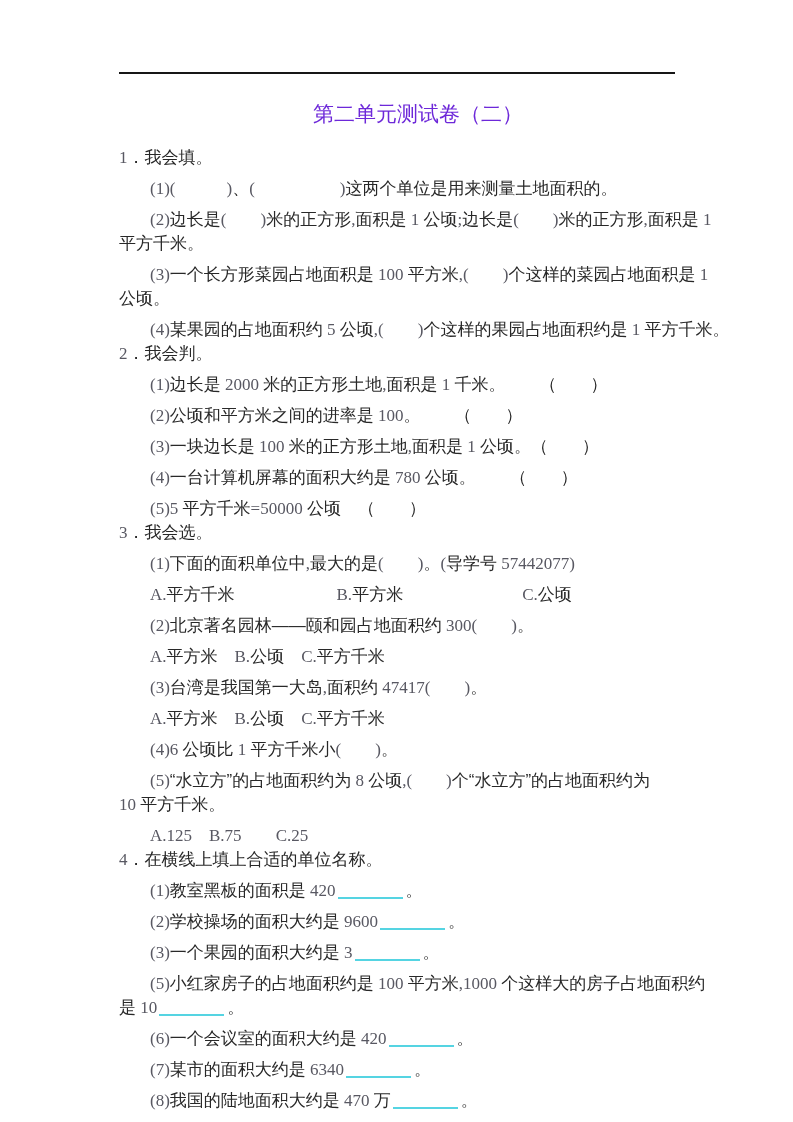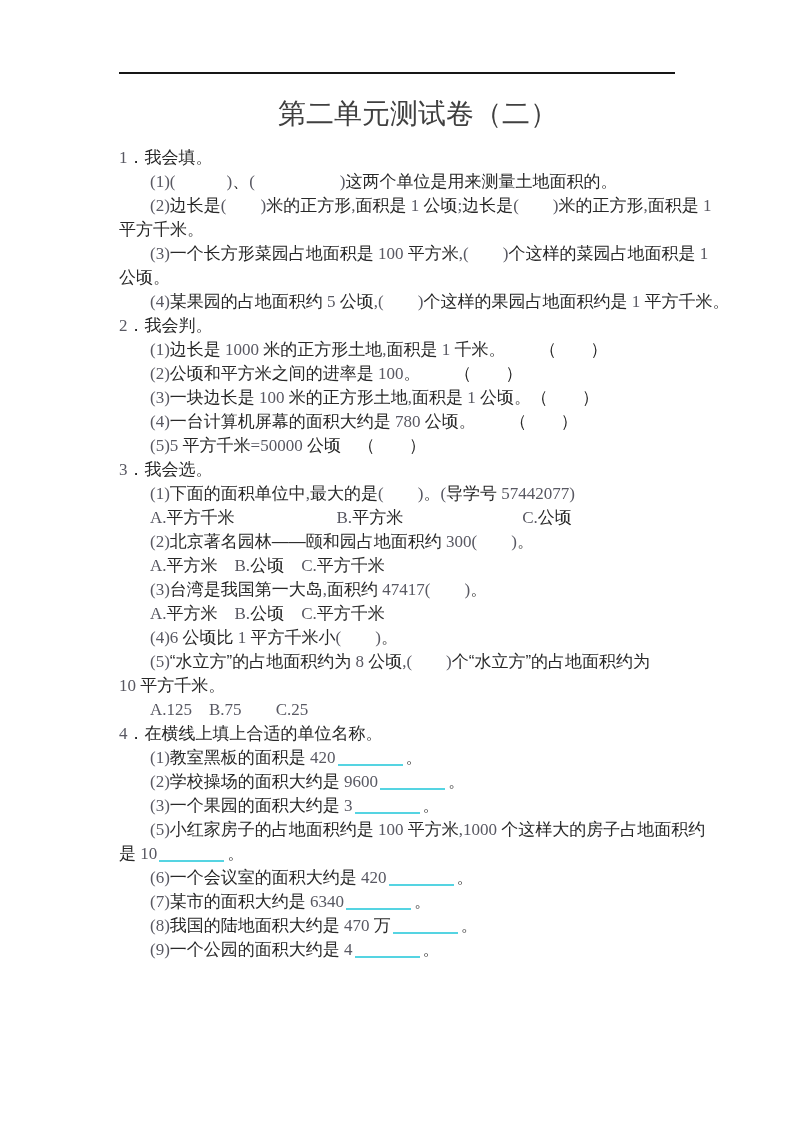--- a/index.html
+++ b/index.html
@@ -12,32 +12,32 @@
     overflow:hidden;
   }
   .rule{
     position:absolute;left:119px;top:72px;
     width:556px;height:2px;background:#161616;
   }
   .title{
     position:absolute;left:119px;top:99px;width:598px;
     text-align:center;
     font-family:"Liberation Serif","DejaVu Serif",serif;
-    font-size:28px;line-height:30px;color:#404040;
+    font-size:21px;line-height:30px;color:#6d28d9;
     white-space:nowrap;
   }
   .content{
     position:absolute;left:119px;top:146px;width:560px;
   }
   .line{
     height:24px;line-height:24px;
     font-size:17px;color:#282828;
     white-space:nowrap;
   }
-  .ind{padding-left:31px;}
+  .ind{padding-left:31px;margin-top:7px;}
   .ascii{
     font-family:"Liberation Serif","DejaVu Serif",serif;
     color:#585862;
   }
   .blank{
     display:inline-block;
     width:65px;height:15px;
     border-bottom:2px solid #55d4e2;
     vertical-align:-3px;
     margin:0 3px 0 2px;
@@ -56,21 +56,21 @@
 
     <div class="line mixed"><span class="ascii">1</span>．我会填。</div>
     <div class="line ind mixed"><span class="ascii">(1)(</span>　　　<span class="ascii">)</span>、<span class="ascii">(</span>　　　　　<span class="ascii">)</span>这两个单位是用来测量土地面积的。</div>
     <div class="line ind mixed"><span class="ascii">(2)</span>边长是<span class="ascii">(</span>　　<span class="ascii">)</span>米的正方形<span class="ascii">,</span>面积是<span class="ascii"> 1 </span>公顷<span class="ascii">;</span>边长是<span class="ascii">(</span>　　<span class="ascii">)</span>米的正方形<span class="ascii">,</span>面积是<span class="ascii"> 1</span></div>
     <div class="line mixed">平方千米。</div>
     <div class="line ind mixed"><span class="ascii">(3)</span>一个长方形菜园占地面积是<span class="ascii"> 100 </span>平方米<span class="ascii">,(</span>　　<span class="ascii">)</span>个这样的菜园占地面积是<span class="ascii"> 1</span></div>
     <div class="line mixed">公顷。</div>
     <div class="line ind mixed"><span class="ascii">(4)</span>某果园的占地面积约<span class="ascii"> 5 </span>公顷<span class="ascii">,(</span>　　<span class="ascii">)</span>个这样的果园占地面积约是<span class="ascii"> 1 </span>平方千米。</div>
 
     <div class="line mixed"><span class="ascii">2</span>．我会判。</div>
-    <div class="line ind mixed"><span class="ascii">(1)</span>边长是<span class="ascii"> 1000 </span>米的正方形土地<span class="ascii">,</span>面积是<span class="ascii"> 1 </span>千米。　　（　　）</div>
+    <div class="line ind mixed"><span class="ascii">(1)</span>边长是<span class="ascii"> 2000 </span>米的正方形土地<span class="ascii">,</span>面积是<span class="ascii"> 1 </span>千米。　　（　　）</div>
     <div class="line ind mixed"><span class="ascii">(2)</span>公顷和平方米之间的进率是<span class="ascii"> 100</span>。　　（　　）</div>
     <div class="line ind mixed"><span class="ascii">(3)</span>一块边长是<span class="ascii"> 100 </span>米的正方形土地<span class="ascii">,</span>面积是<span class="ascii"> 1 </span>公顷。（　　）</div>
     <div class="line ind mixed"><span class="ascii">(4)</span>一台计算机屏幕的面积大约是<span class="ascii"> 780 </span>公顷。　　（　　）</div>
     <div class="line ind mixed"><span class="ascii">(5)5 </span>平方千米<span class="ascii">=50000 </span>公顷　（　　）</div>
 
     <div class="line mixed"><span class="ascii">3</span>．我会选。</div>
     <div class="line ind mixed"><span class="ascii">(1)</span>下面的面积单位中<span class="ascii">,</span>最大的是<span class="ascii">(</span>　　<span class="ascii">)</span>。<span class="ascii">(</span>导学号<span class="ascii"> 57442077)</span></div>
     <div class="line ind mixed"><span class="ascii">A.</span>平方千米　　　　　　<span class="ascii">B.</span>平方米　　　　　　　<span class="ascii">C.</span>公顷</div>
     <div class="line ind mixed"><span class="ascii">(2)</span>北京著名园林——颐和园占地面积约<span class="ascii"> 300(</span>　　<span class="ascii">)</span>。</div>
     <div class="line ind mixed"><span class="ascii">A.</span>平方米　<span class="ascii">B.</span>公顷　<span class="ascii">C.</span>平方千米</div>

